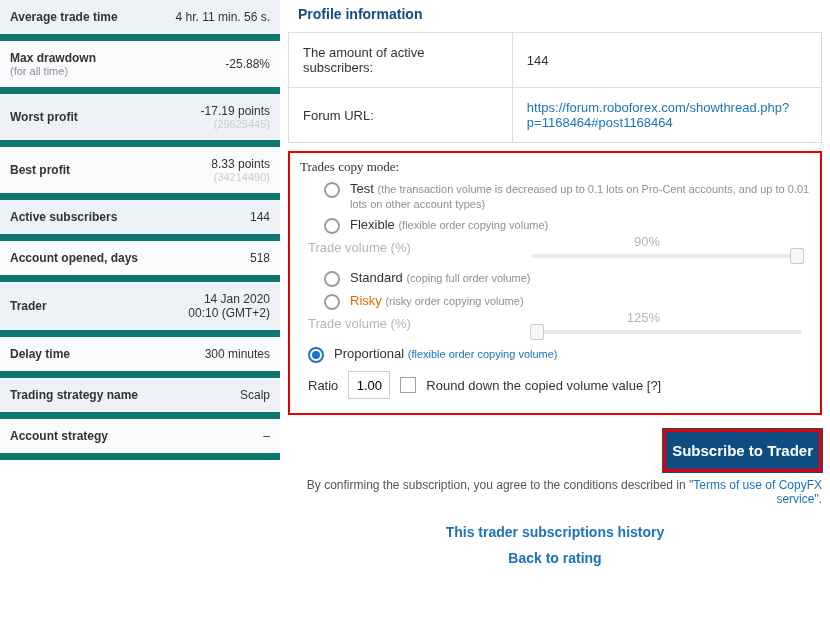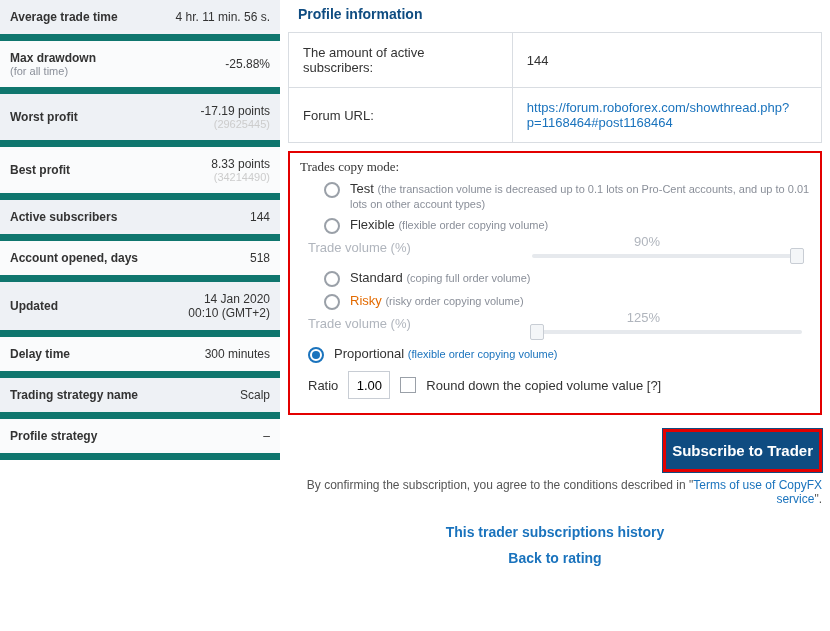--- a/index.html
+++ b/index.html
@@ -74,36 +74,36 @@
     </div>
     <div class="stat-row">
       <span class="stat-label">Active subscribers</span>
       <span class="stat-val">144</span>
     </div>
     <div class="stat-row">
       <span class="stat-label">Account opened, days</span>
       <span class="stat-val">518</span>
     </div>
     <div class="stat-row">
-      <span class="stat-label">Updated</span>
+      <span class="stat-label">Trader</span>
       <span class="stat-val">
         <span>14 Jan 2020</span><br>
         <span>00:10 (GMT+2)</span>
       </span>
     </div>
     <div class="stat-row">
       <span class="stat-label">Delay time</span>
       <span class="stat-val">300 minutes</span>
     </div>
     <div class="stat-row">
       <span class="stat-label">Trading strategy name</span>
       <span class="stat-val">Scalp</span>
     </div>
     <div class="stat-row">
-      <span class="stat-label">Profile strategy</span>
+      <span class="stat-label">Account strategy</span>
       <span class="stat-val">–</span>
     </div>
   </div>
 
   <div class="right">
     <div class="section-title">Profile information</div>
     <table class="info-table">
       <tbody>
           <tr>
         <td style="width:42%">The amount of active subscribers:</td>

